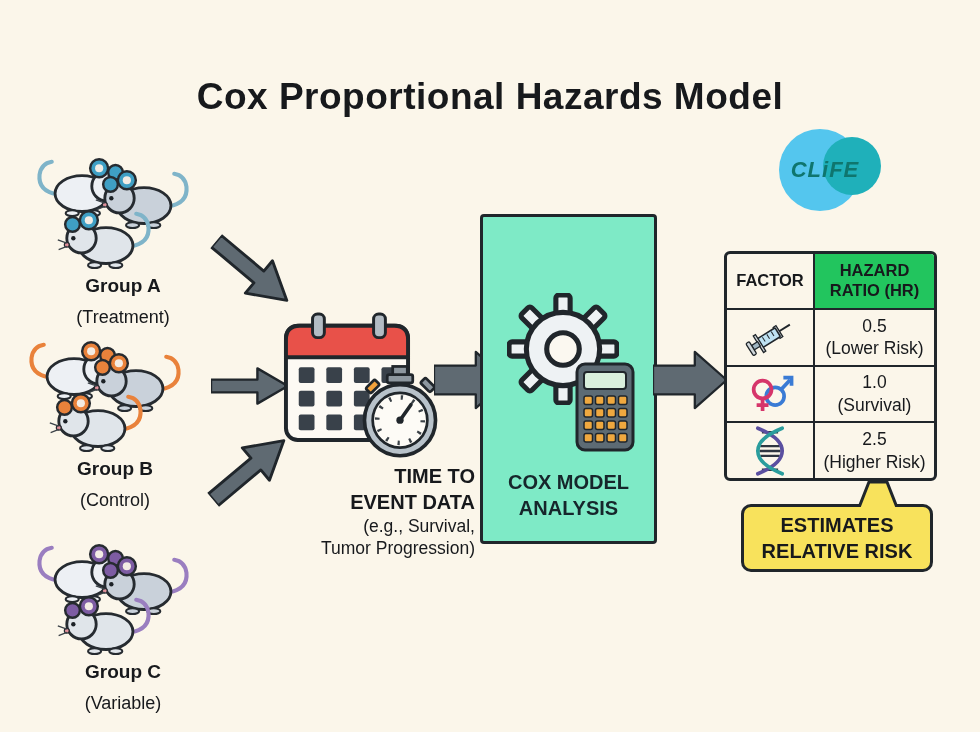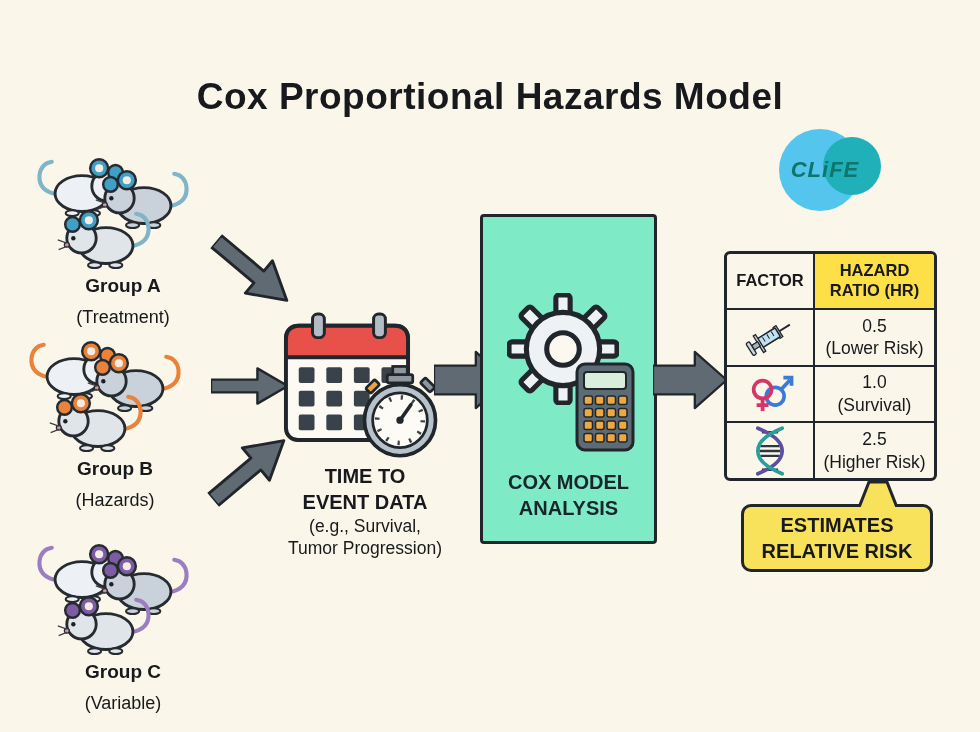--- a/index.html
+++ b/index.html
@@ -27,42 +27,42 @@
 
   
   .arrow{position:absolute;}
   .arrow polygon{fill:#5f6a72;stroke:#20262b;stroke-width:3;stroke-linejoin:round;}
 
   
   .cal-wrap{position:absolute;left:283px;top:312px;width:160px;height:152px;}
   .calendar{position:absolute;left:0;top:0;width:128px;height:133px;}
   .stopwatch{position:absolute;left:76px;top:52px;width:82px;height:96px;}
 
-  .timeline-label{position:absolute;left:255px;top:463px;width:220px;text-align:center;}
+  .timeline-label{position:absolute;left:255px;top:463px;width:220px;text-align:right;}
   .timeline-label .big{font-size:20px;font-weight:800;line-height:1.3;}
   .timeline-label .small{font-size:17.5px;line-height:1.28;}
 
   
   .analysis-box{position:absolute;left:480px;top:214px;width:177px;height:330px;
                 background:#7eeac6;border:3.5px solid #20262b;border-radius:4px;box-sizing:border-box;}
   .gear{position:absolute;left:24px;top:76px;width:112px;height:112px;}
   .calculator{position:absolute;left:92px;top:144px;width:60px;height:92px;}
   .analysis-text{position:absolute;bottom:20px;left:0;width:100%;text-align:center;
                  font-size:20px;font-weight:800;line-height:1.3;color:#16262b;}
 
   
   .hr-table{position:absolute;left:724px;top:251px;width:213px;height:230px;
             border:3px solid #20262b;border-radius:6px;background:#fbf6ea;box-sizing:border-box;
             display:grid;grid-template-columns:86px 1fr;grid-template-rows:54px 1fr 1fr 1fr;overflow:hidden;}
   .cell{display:flex;align-items:center;justify-content:center;flex-direction:column;
         border-top:2.5px solid #20262b;box-sizing:border-box;text-align:center;}
   .cell:nth-child(even){border-left:2.5px solid #20262b;}
   .cell:nth-child(-n+2){border-top:none;}
   .cell.head{font-weight:700;font-size:16.5px;line-height:1.2;padding:0 5px;}
-  .cell.yellow{background:#fde047;text-align:center;}
+  .cell.yellow{background:#22c55e;text-align:center;}
   .cell.val{font-size:17.5px;line-height:1.3;}
   .icon-cell svg{width:52px;height:52px;}
 
   
   .callout{position:absolute;left:741px;top:504px;width:192px;height:68px;background:#f8e25c;
            border:3px solid #20262b;border-radius:10px;box-sizing:border-box;
            display:flex;flex-direction:column;justify-content:center;text-align:center;
            font-weight:800;font-size:20px;line-height:1.3;}
   .callout-tail{position:absolute;left:856px;top:480px;width:44px;height:27px;}
   .callout-tail polygon{fill:#f8e25c;stroke:#20262b;stroke-width:3;}
@@ -175,21 +175,21 @@
   <circle cx="19" cy="27" r="9" fill="#e9823b" stroke="#262b30" stroke-width="3"></circle>
   <circle cx="39" cy="22" r="11" fill="#e9823b" stroke="#262b30" stroke-width="3"></circle>
   <circle cx="39" cy="22" r="5" fill="#f3ece4"></circle>
   <circle cx="20" cy="44" r="2.7" fill="#1c2126"></circle>
   <circle cx="12" cy="52" r="3" fill="#e2919b" stroke="#262b30" stroke-width="1.5"></circle>
   <path d="M12,50 L1,46 M12,54 L2,58" stroke="#3a4147" stroke-width="1.5"></path>
   </svg>
         </div>
       </div>
     <div class="group-label">Group B</div>
-    <div class="group-sub">(Hazards)</div>
+    <div class="group-sub">(Control)</div>
   </div>
   <div class="group" style="left:33px;top:536px;">
     <div class="mice">
         <div class="mouse-wrap" style="left:0px;top:0px">
           <svg viewBox="0 0 120 85" class="flip">
   <path d="M90,54 Q114,50 112,30 Q110,16 97,14" fill="none" stroke="#9a7ec0" stroke-width="5" stroke-linecap="round"></path>
   <ellipse cx="60" cy="53" rx="33" ry="22" fill="#edf0f4" stroke="#262b30" stroke-width="3.5"></ellipse>
   <ellipse cx="46" cy="77" rx="8" ry="3.5" fill="#edf0f4" stroke="#262b30" stroke-width="2.5"></ellipse>
   <ellipse cx="72" cy="77" rx="8" ry="3.5" fill="#edf0f4" stroke="#262b30" stroke-width="2.5"></ellipse>
   <circle cx="30" cy="44" r="18" fill="#edf0f4" stroke="#262b30" stroke-width="3.5"></circle>

